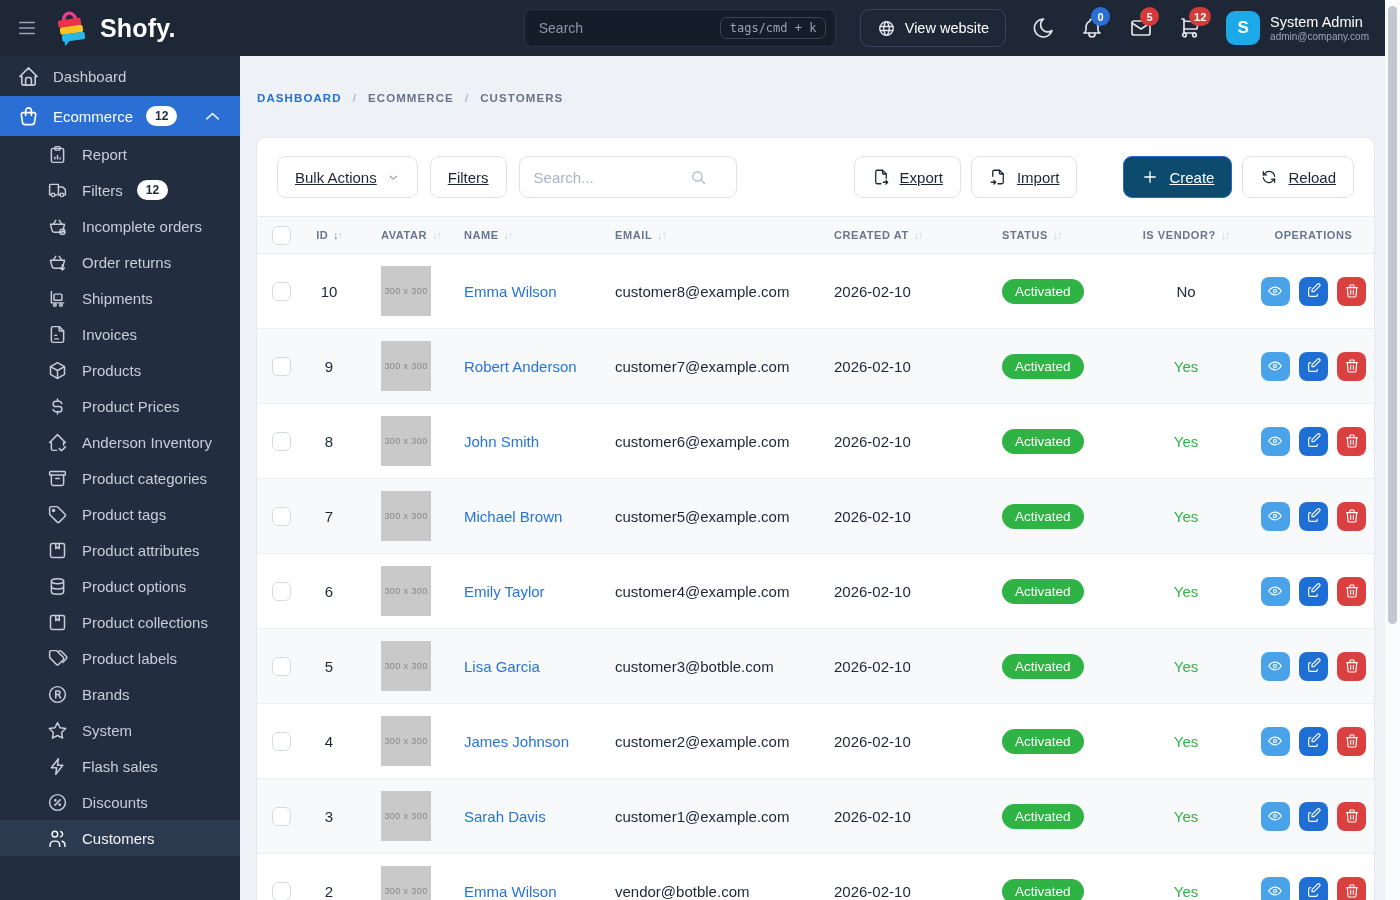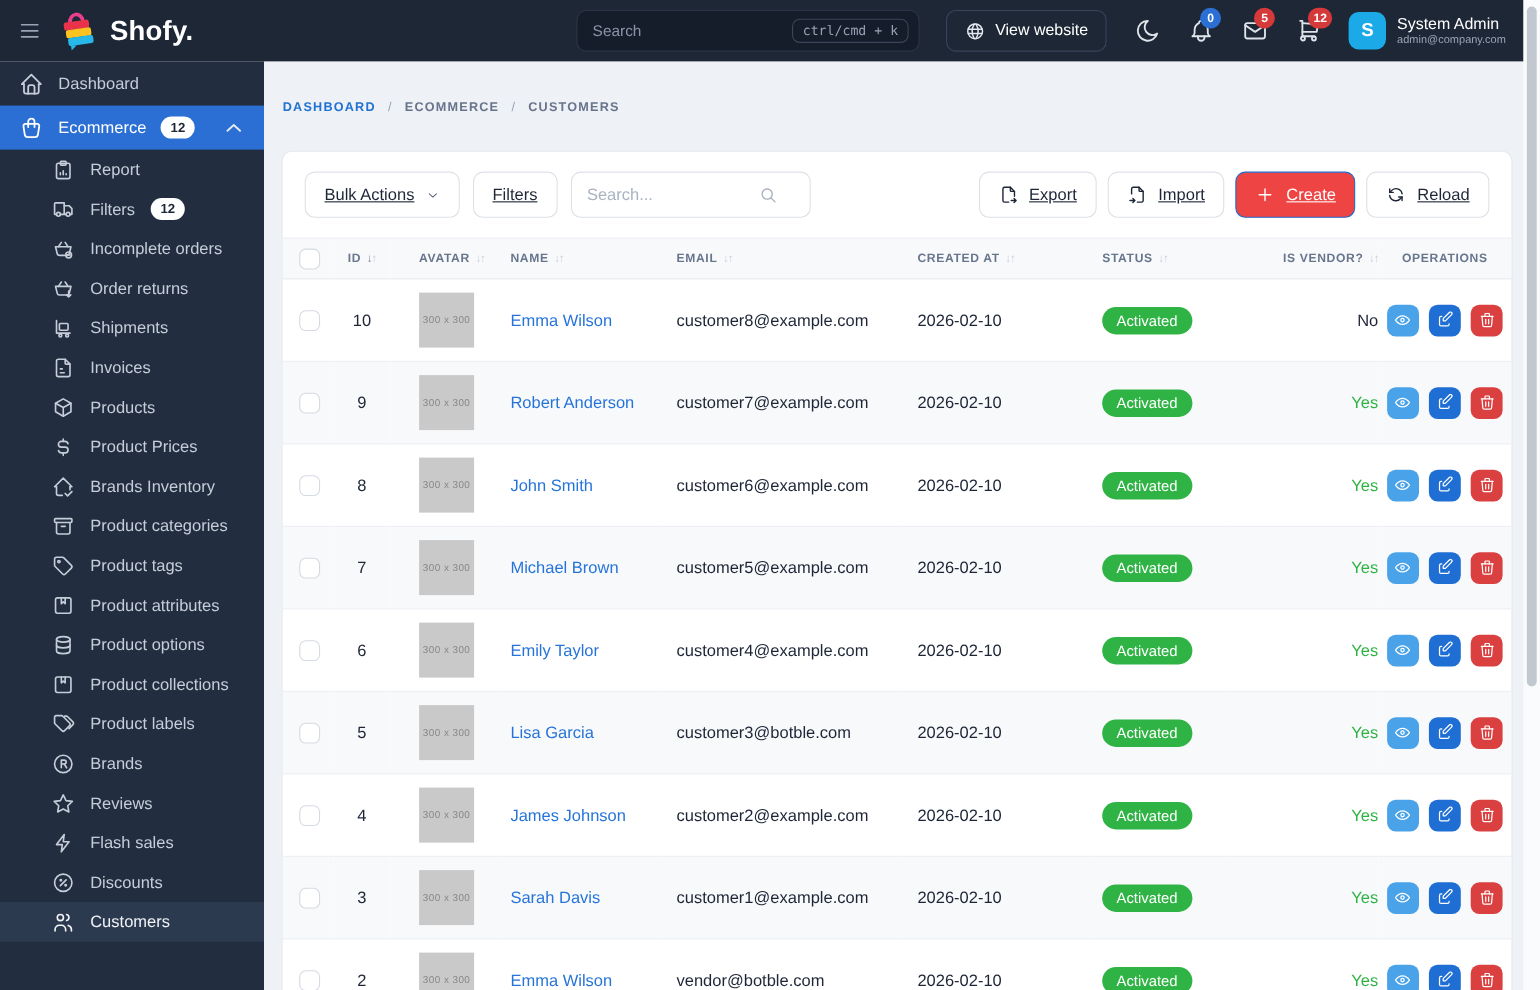--- a/index.html
+++ b/index.html
@@ -59,21 +59,21 @@
                 display:flex; align-items:center; gap:11px; color:#67748c; }
   .breadcrumb .bc-link { color:#2172d2; cursor:pointer; }
   .breadcrumb .sep { color:#9aa3b3; font-weight:normal; }
   .card { margin:33px 10px 0 16px; background:#fff; border:1px solid #e5e8ee; border-radius:9px; overflow:hidden; }
   .card-toolbar { display:flex; align-items:center; gap:12px; padding:18px 20px; }
   .btn { height:42px; display:inline-flex; align-items:center; gap:10px; padding:0 17px; border:1px solid #dde1e8;
          border-radius:9px; background:#fff; font-size:15px; color:#1d2536; cursor:pointer; font-family:inherit;
          white-space:nowrap;text-decoration:underline; }
   .btn .i { width:18px; height:18px; }
   .btn .chev-sm { width:13px; height:13px; color:#57627a; }
-  .btn-primary { background:#ef4444; border-color:#2268cd; color:#fff; }
+  .btn-primary { background:#0c4a6e; border-color:#2268cd; color:#fff;margin-left:36px; }
   .toolbar-right { margin-left:auto; display:flex; gap:10px; }
   .tbl-search { width:218px; height:42px; border:1px solid #dde1e8; border-radius:9px; display:flex;
                 align-items:center; padding:0 29px 0 14px; }
   .tbl-search input { flex:1; border:none; outline:none; font-size:15px; color:#1d2536; font-family:inherit; min-width:0; }
   .tbl-search input::placeholder { color:#aab3c0; }
   .tbl-search .i { width:17px; height:17px; color:#a8b0bd; flex:none; }
 
   
   table { width:100%; border-collapse:collapse; }
   thead th { background:#f8f9fb; border-top:1px solid #e8ebf0; border-bottom:1px solid #e8ebf0; height:37px;
@@ -83,21 +83,21 @@
   .sort .on { color:#76839b; }
   tbody td { height:75px; border-bottom:1px solid #edeff4; font-size:15px; color:#1d2536; }
   tbody tr.stripe { background:#f8f9fb; }
   .c-check  { width:46px; padding-left:15px; }
   .c-id     { width:52px; text-align:center; }
   .c-avatar { width:96px; padding-left:26px; }
   .c-name   { width:150px; padding-left:13px; }
   .c-email  { width:220px; padding-left:14px; }
   .c-date   { width:170px; padding-left:13px; }
   .c-status { width:128px; padding-left:11px; }
-  .c-vendor { width:134px; text-align:right; }
+  .c-vendor { width:134px; text-align:center; }
   .c-ops    { text-align:center; }
   .checkbox { display:inline-block; width:19px; height:19px; border:1px solid #d5dae2; border-radius:6px;
               background:#fff; cursor:pointer; vertical-align:middle; }
   .avatar-ph { width:50px; height:50px; background:#c9c9c9; color:#878787; font-size:9px; letter-spacing:.4px;
                display:flex; align-items:center; justify-content:center; }
   .name-link { color:#2674d9; text-decoration:none; cursor:pointer; }
   .badge-status { display:inline-block; background:#2fb344; color:#fff; font-size:13.5px; padding:5px 13px;
                   border-radius:16px; }
   .vendor-yes { color:#2fb344; }
   .op { width:29px; height:29px; border-radius:8px; border:none; color:#fff; display:inline-flex;
@@ -132,21 +132,21 @@
             <rect x="9" y="18.2" width="23" height="7.4" rx="2" fill="#fdc321"></rect>
             <rect x="10" y="25.4" width="23" height="7.4" rx="2" fill="#28b7e9"></rect>
             <path d="M12 32l0 5 5-4z" fill="#28b7e9"></path>
           </g>
         </svg>
       </span>
       <span class="brand-name">Shofy.</span>
     </div>
     <div class="top-search">
       <input type="text" placeholder="Search" style="">
-      <span class="kbd">ctrl/cmd + k</span>
+      <span class="kbd">tags/cmd + k</span>
     </div>
     <button class="view-site">
       <span class="i">
           <svg viewBox="0 0 24 24" fill="none" stroke="currentColor" stroke-width="1.7" stroke-linecap="round" stroke-linejoin="round">
             <circle cx="12" cy="12" r="8.5"></circle>
             <path d="M4 9.5h16M4 14.5h16"></path>
             <path d="M11 3.7a16 16 0 0 0 0 16.6M13 3.7a16 16 0 0 1 0 16.6"></path>
           </svg>
         </span>
       <span>View website</span>
@@ -300,21 +300,21 @@
       </div>
       <div class="side-item">
         <span class="i">
           <svg viewBox="0 0 24 24" fill="none" stroke="currentColor" stroke-width="1.7" stroke-linecap="round" stroke-linejoin="round">
             <path d="M5 12H3l9-9 9 9h-2"></path>
             <path d="M5 12v7a2 2 0 0 0 2 2h4"></path>
             <path d="M19 12v3"></path>
             <path d="M14 19l2.5 2.5L21 17"></path>
           </svg>
         </span>
-        <span class="lbl">Brands Inventory</span>
+        <span class="lbl">Anderson Inventory</span>
       </div>
       <div class="side-item">
         <span class="i">
           <svg viewBox="0 0 24 24" fill="none" stroke="currentColor" stroke-width="1.7" stroke-linecap="round" stroke-linejoin="round">
             <rect x="3" y="4" width="18" height="4" rx="1"></rect>
             <path d="M5 8v10a2 2 0 0 0 2 2h10a2 2 0 0 0 2-2V8"></path>
             <path d="M10 12h4"></path>
           </svg>
         </span>
         <span class="lbl">Product categories</span>
@@ -374,21 +374,21 @@
           </svg>
         </span>
         <span class="lbl">Brands</span>
       </div>
       <div class="side-item">
         <span class="i">
           <svg viewBox="0 0 24 24" fill="none" stroke="currentColor" stroke-width="1.7" stroke-linecap="round" stroke-linejoin="round">
             <path d="M12 17.7l-5.8 3 1.1-6.4L2.6 9.8l6.5-.9L12 3l2.9 5.9 6.5.9-4.7 4.5 1.1 6.4z"></path>
           </svg>
         </span>
-        <span class="lbl">Reviews</span>
+        <span class="lbl">System</span>
       </div>
       <div class="side-item">
         <span class="i">
           <svg viewBox="0 0 24 24" fill="none" stroke="currentColor" stroke-width="1.7" stroke-linecap="round" stroke-linejoin="round">
             <path d="M13 3L5 13.5h6L10 21l8-10.5h-6L13 3z"></path>
           </svg>
         </span>
         <span class="lbl">Flash sales</span>
       </div>
       <div class="side-item">

